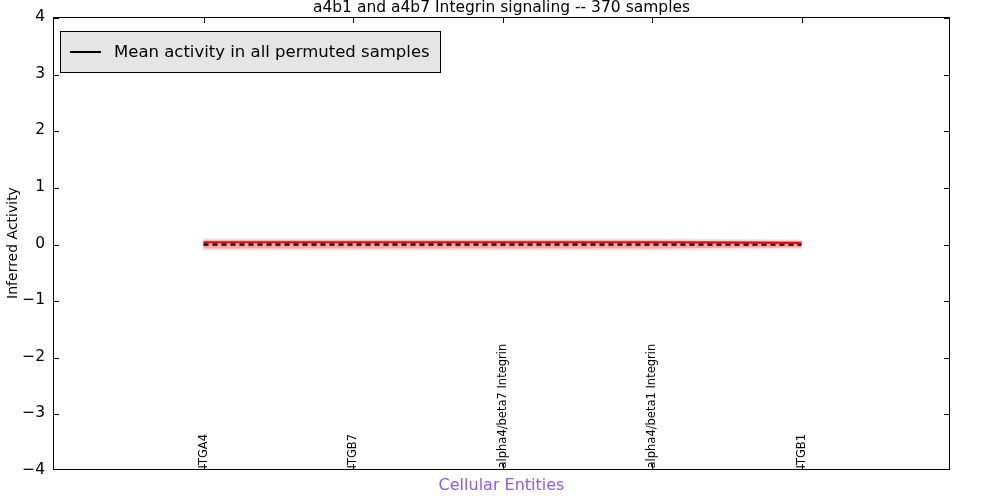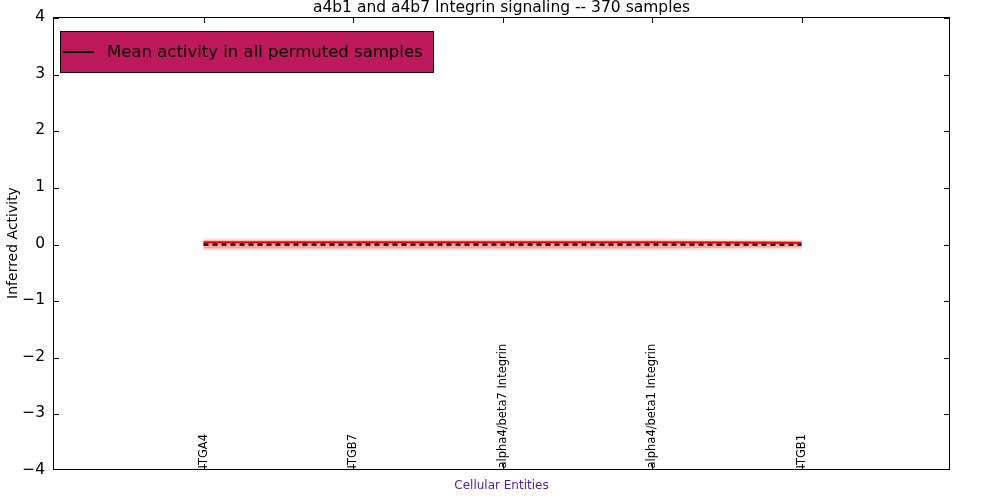--- a/index.html
+++ b/index.html
@@ -112,33 +112,33 @@
     white-space: nowrap;
     transform-origin: left bottom;
     transform: rotate(-90deg);
   }
   #x-axis-label {
     position: absolute;
     left: 53px;
     top: 478px;
     width: 897px;
     text-align: center;
-    font-size: 12px;
+    font-size: 16px;
     line-height: 14px;
-    color: #4c1d95;
+    color: #8b5cf6;
     white-space: nowrap;
   }
 
   
   #legend {
     position: absolute;
     left: 60px;
     top: 31px;
-    padding: 6px 10px 6px 2px;
-    background: #be185d;
+    padding: 6px 10px 6px 9px;
+    background: #e5e5e5;
     border: 1.4px solid #000000;
     box-sizing: border-box;
   }
   .legend-row {
     display: flex;
     align-items: center;
     height: 28px;
   }
   .legend-swatch {
     width: 31px;

